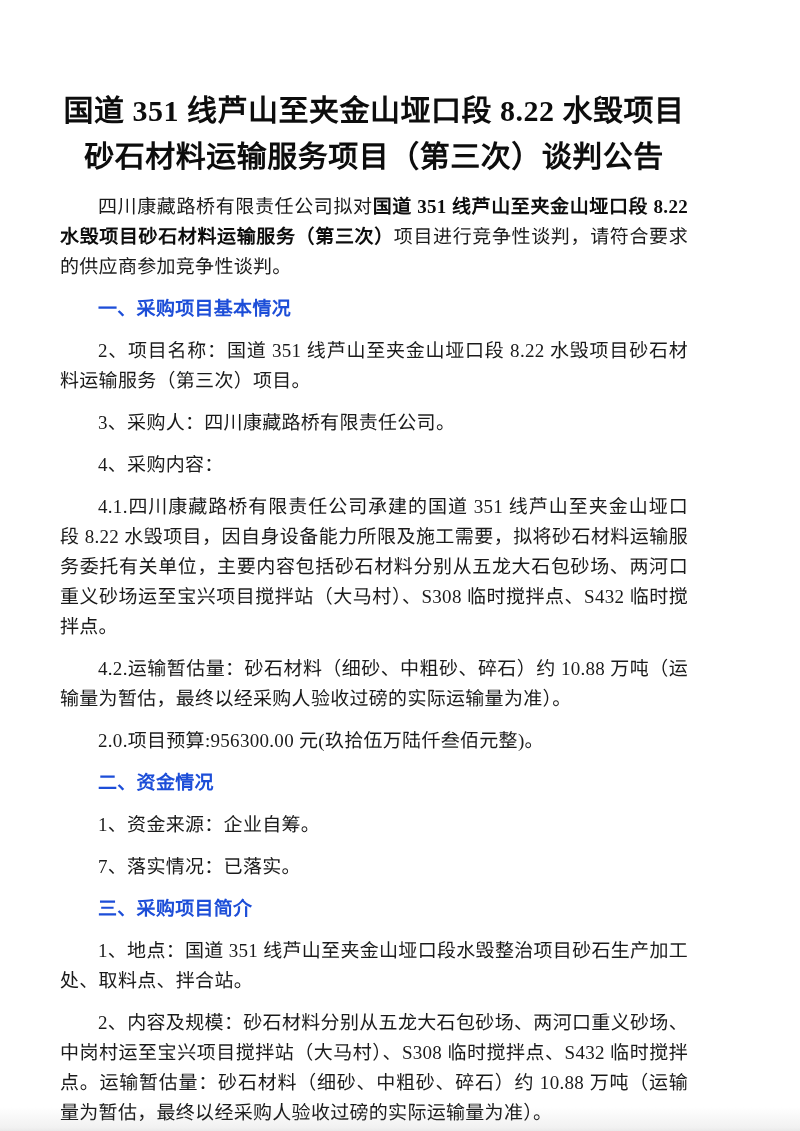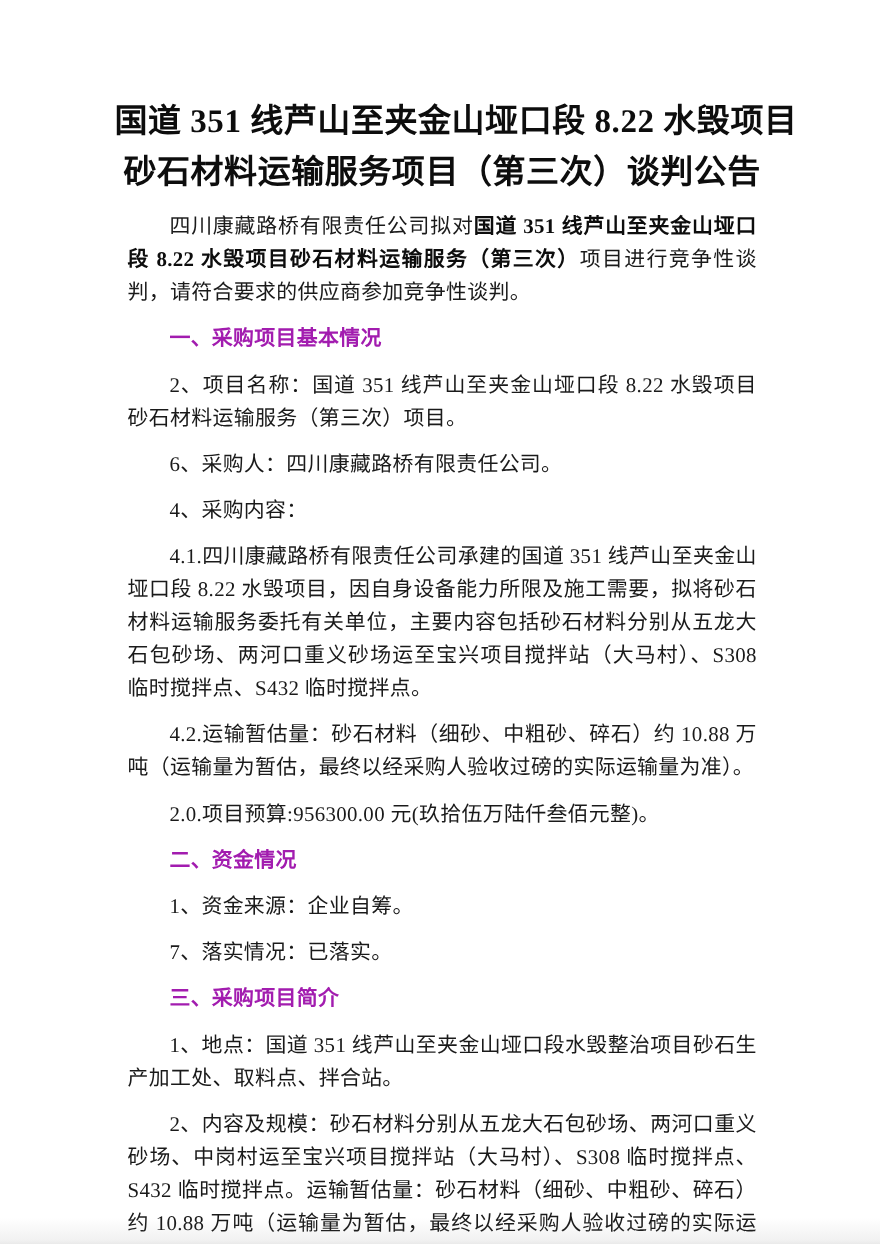--- a/index.html
+++ b/index.html
@@ -13,21 +13,21 @@
     height: 1131px;
     font-family: "Liberation Serif", "DejaVu Serif", serif;
     color: #1a1a1a;
     overflow: hidden;
   }
   .page {
     position: relative;
     box-sizing: border-box;
     width: 800px;
     height: 1131px;
-    padding: 88px 100px 0 104px;
+    padding: 88px 100px 0 48px;
     background: #ffffff;
   }
   .doc-title {
     margin: 0 0 12px 0;
     font-size: 30px;
     font-weight: bold;
     line-height: 46px;
     text-align: center;
     letter-spacing: 0.5px;
     color: #0d0d0d;
@@ -35,21 +35,21 @@
   .doc-title .tl { display: block; white-space: nowrap; }
   .para {
     margin: 12px;
     font-size: 19px;
     line-height: 30px;
     text-indent: 2em;
     text-align: justify;
     letter-spacing: 0.3px;
     color: #1a1a1a;
   }
-  .heading { font-weight: bold; color: #a21caf; }
+  .heading { font-weight: bold; color: #1d4ed8; }
   .b { font-weight: bold; color: #0d0d0d; }
   .scan-shadow {
     position: absolute;
     left: 0; right: 0; bottom: 0;
     height: 24px;
     background: linear-gradient(to bottom, rgba(0,0,0,0) 0%, rgba(120,120,120,0.10) 85%, rgba(120,120,120,0.16) 100%);
     pointer-events: none;
   }
 </style>
 </head>
@@ -62,21 +62,21 @@
     <span class="tl">砂石材料运输服务项目（第三次）谈判公告</span>
   </h1>
 
   <p class="para"><span>四川康藏路桥有限责任公司拟对</span><span class="b">国道 351 线芦山至夹金山垭口段 8.22 水毁项目砂石材料运输服务（第三次）</span><span>项目进行竞争性谈判，请符合要求的供应商参加竞争性谈判。</span></p>
 
   <p class="para heading">一、采购项目基本情况</p>
 
 
   <p class="para">2、项目名称：国道 351 线芦山至夹金山垭口段 8.22 水毁项目砂石材料运输服务（第三次）项目。</p>
 
-  <p class="para">6、采购人：四川康藏路桥有限责任公司。</p>
+  <p class="para">3、采购人：四川康藏路桥有限责任公司。</p>
 
   <p class="para">4、采购内容：</p>
 
   <p class="para">4.1.四川康藏路桥有限责任公司承建的国道 351 线芦山至夹金山垭口段 8.22 水毁项目，因自身设备能力所限及施工需要，拟将砂石材料运输服务委托有关单位，主要内容包括砂石材料分别从五龙大石包砂场、两河口重义砂场运至宝兴项目搅拌站（大马村）、S308 临时搅拌点、S432 临时搅拌点。</p>
 
   <p class="para">4.2.运输暂估量：砂石材料（细砂、中粗砂、碎石）约 10.88 万吨（运输量为暂估，最终以经采购人验收过磅的实际运输量为准）。</p>
 
   <p class="para">2.0.项目预算:956300.00 元(玖拾伍万陆仟叁佰元整)。</p>
 
   <p class="para heading">二、资金情况</p>

